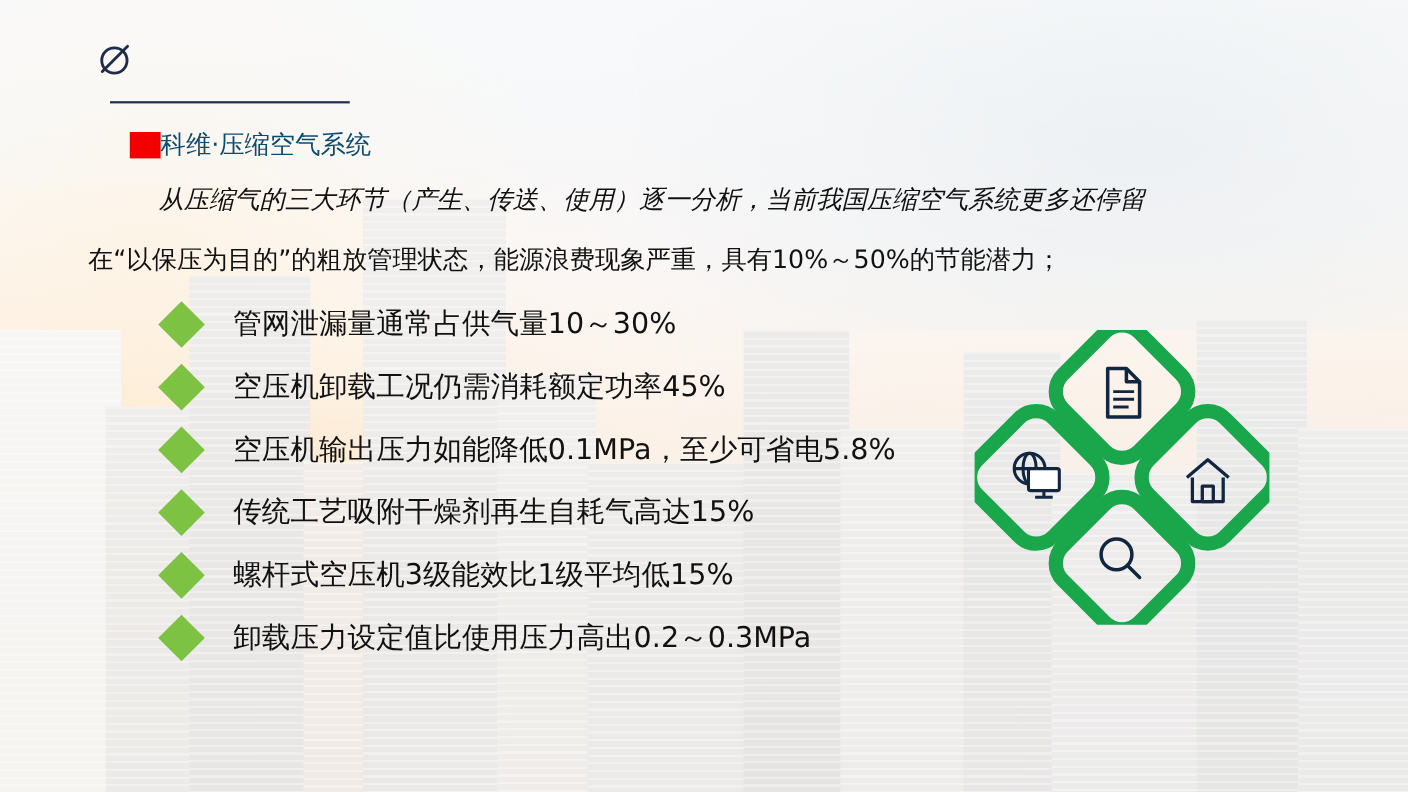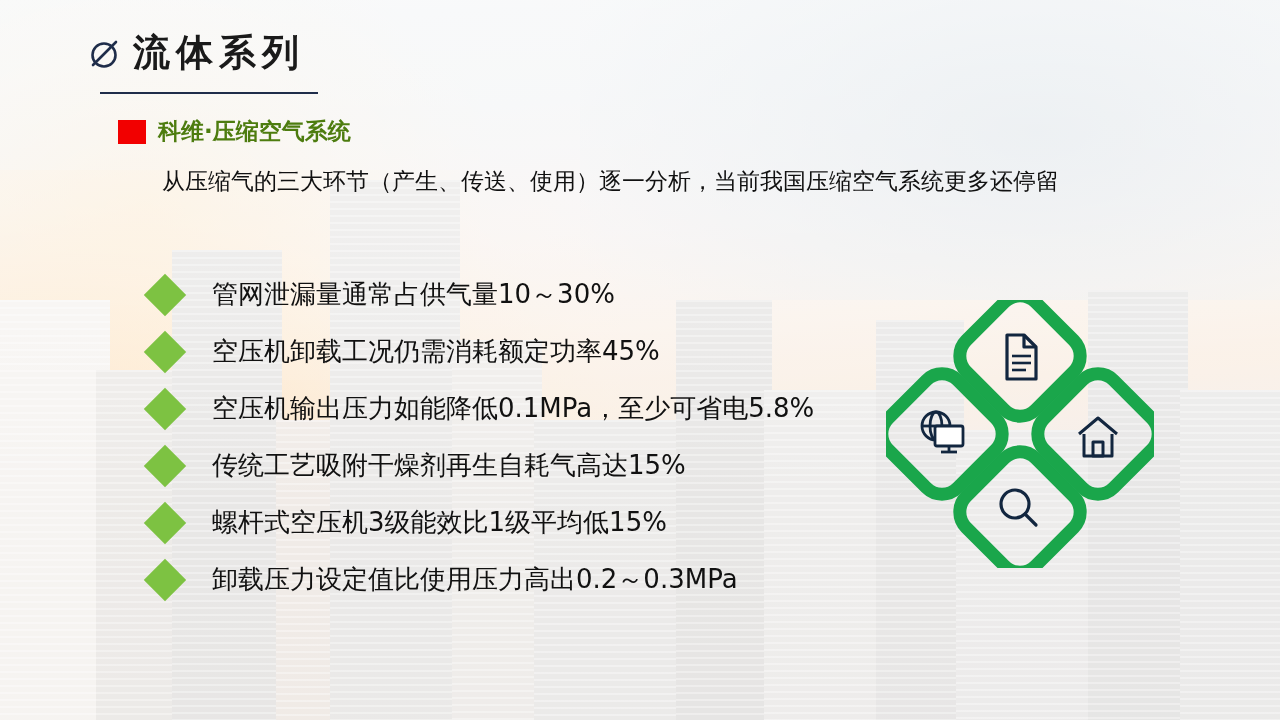--- a/index.html
+++ b/index.html
@@ -78,31 +78,30 @@
   }
   .logo-cn {
     font-size:23px; font-weight:bold; color:#2b2b2b; margin-left:3px;
     font-family:"DejaVu Sans","Liberation Sans",sans-serif;
   }
 
   
   .sec-head { position:absolute; left:118px; top:116px; display:flex; align-items:center; }
   .sec-square { width:28px; height:24px; background:#f20000; }
   .sec-label {
-    margin-left:12px; font-size:23px; color:#4d7c0f; white-space:nowrap;
-    font-family:"DejaVu Sans","Liberation Sans",sans-serif;
-    font-weight:bold;
+    margin-left:0; font-size:23px; color:#0c4a6e; white-space:nowrap;
+    font-family:"DejaVu Sans","Liberation Sans",sans-serif;
   }
 
   
   .para-line {
     position:absolute; font-size:23px; color:#111; white-space:nowrap;
     font-family:"DejaVu Sans","Liberation Sans",sans-serif;
   }
-  .para-1 { left:162px; top:166px; }
+  .para-1 { left:144px; top:166px;font-style:italic; }
   .para-2 { left:80px;  top:221px; }
 
   
   .blist { position:absolute; left:150px; top:276px; }
   .brow { position:relative; height:57px; }
   .diamond {
     position:absolute; left:0; top:4px; width:30px; height:30px;
     background:#7dc242; transform:rotate(45deg);
   }
   .btext {
@@ -152,30 +151,30 @@
   </div>
 
   <div class="bg-veil"></div>
 
   <div class="content">
 
     <svg class="slash-icon" viewBox="0 0 34 34">
       <circle cx="16" cy="19" r="11.5" fill="none" stroke="#1f2d4a" stroke-width="2.6"></circle>
       <line x1="5" y1="29" x2="28" y2="6" stroke="#1f2d4a" stroke-width="2.6" stroke-linecap="round"></line>
     </svg>
-    <div class="page-title">流体系列</div>
     <div class="title-rule"></div>
 
 
     <div class="sec-head">
       <span class="sec-square"></span>
       <span class="sec-label">科维·压缩空气系统</span>
     </div>
 
     <div class="para-line para-1">从压缩气的三大环节（产生、传送、使用）逐一分析，当前我国压缩空气系统更多还停留</div>
+    <div class="para-line para-2">在“以保压为目的”的粗放管理状态，能源浪费现象严重，具有10%～50%的节能潜力；</div>
 
     <div class="blist">
       <div class="brow">
         <span class="diamond"></span>
         <span class="btext">管网泄漏量通常占供气量10～30%</span>
       </div>
       <div class="brow">
         <span class="diamond"></span>
         <span class="btext">空压机卸载工况仍需消耗额定功率45%</span>
       </div>

